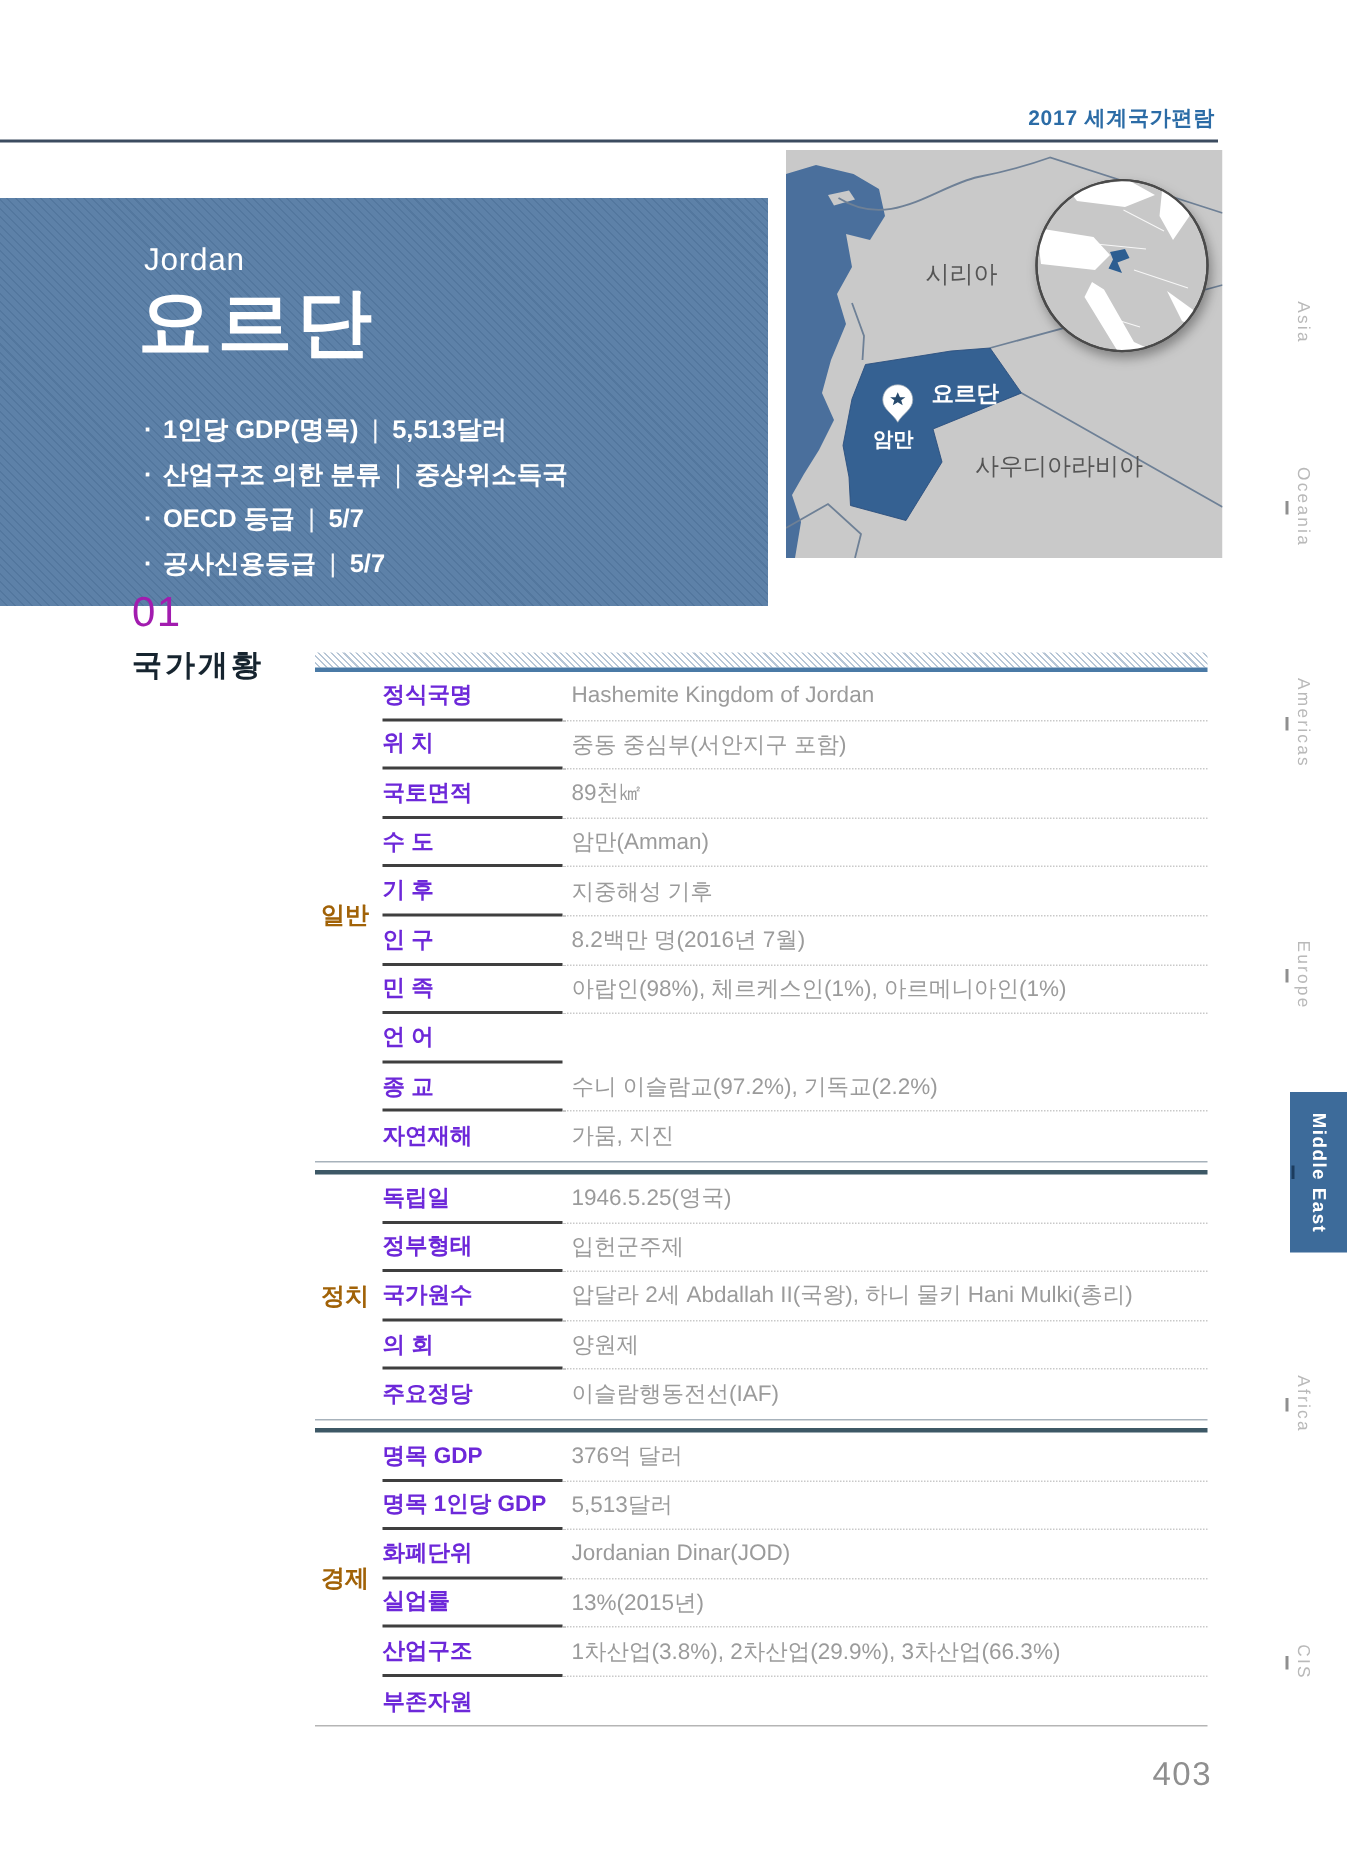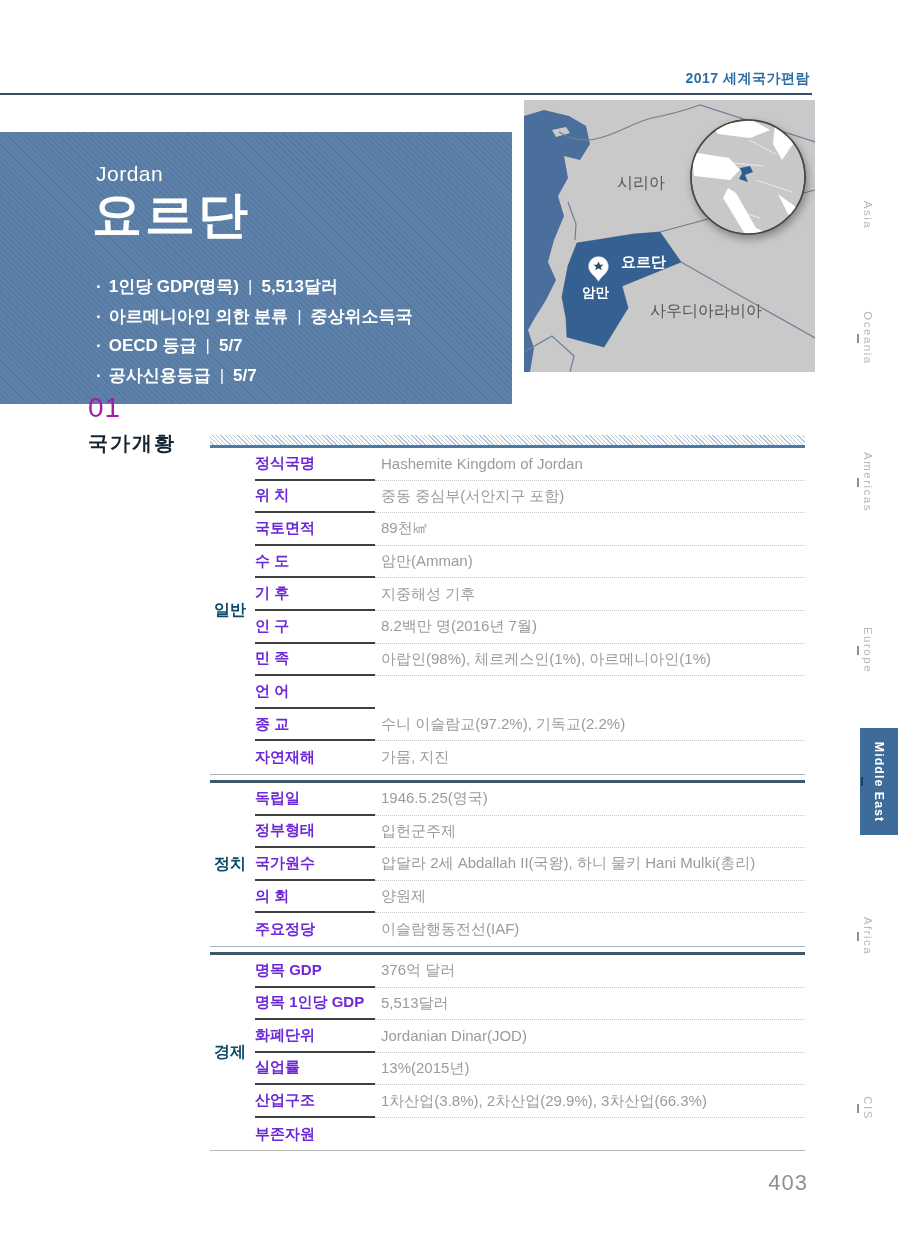--- a/index.html
+++ b/index.html
@@ -49,21 +49,21 @@
 
   
   .section-number{position:absolute;left:88px;top:392px;font-size:28px;color:#a21caf;letter-spacing:1px;}
   .section-title{position:absolute;left:88px;top:430px;font-size:20px;font-weight:bold;color:#16242f;letter-spacing:2px;}
 
   
   .ovtable{position:absolute;left:210px;top:435px;width:595px;}
   .hatch{height:10px;border-bottom:3px solid #4a7aa6;
     background:repeating-linear-gradient(45deg,#ffffff 0,#ffffff 2px,#b7c6d6 2px,#b7c6d6 3px);}
   .group{display:flex;}
-  .gname{width:45px;display:flex;align-items:center;font-weight:bold;font-size:16px;color:#0c4a6e;padding-left:4px;box-sizing:border-box;font-family:Liberation Mono, monospace;}
+  .gname{width:45px;display:flex;align-items:center;font-weight:bold;font-size:16px;color:#a16207;padding-left:4px;box-sizing:border-box;font-family:Liberation Mono, monospace;}
   .rows{flex:1;min-width:0;}
   .row{display:flex;height:32.6px;}
   .rlabel{width:120px;display:flex;align-items:center;font-weight:bold;font-size:15px;color:#6d28d9;
           border-bottom:2px solid #3f3f3f;box-sizing:border-box;}
   .rvalue{flex:1;display:flex;align-items:center;font-size:15px;color:#9b9b9b;
           padding-left:6px;border-bottom:1px dotted #c9c9c9;box-sizing:border-box;white-space:nowrap;}
   .row.last .rlabel,.row.last .rvalue{border-bottom:none;}
   .gsep{height:5px;border-top:1px solid #a7b2bb;border-bottom:3px solid #3d5866;}
   .tbottom{height:0;border-top:1px solid #b5b5b5;}
 
@@ -75,21 +75,21 @@
 <body>
 
 <div class="edition">2017 세계국가편람</div>
 <div class="top-rule"></div>
 
 <div class="banner">
   <div class="banner-en">Jordan</div>
   <div class="banner-ko">요르단</div>
   <ul class="facts" id="facts">
       <li><span class="bullet">·</span><span>1인당 GDP(명목)</span><span class="sep">|</span><span>5,513달러</span></li>
-      <li><span class="bullet">·</span><span>아르메니아인 의한 분류</span><span class="sep">|</span><span>중상위소득국</span></li>
+      <li><span class="bullet">·</span><span>산업구조 의한 분류</span><span class="sep">|</span><span>중상위소득국</span></li>
       <li><span class="bullet">·</span><span>OECD 등급</span><span class="sep">|</span><span>5/7</span></li>
       <li><span class="bullet">·</span><span>공사신용등급</span><span class="sep">|</span><span>5/7</span></li>
     </ul>
 </div>
 
 <div class="map">
   <svg width="291" height="272" viewBox="0 0 291 272">
     <defs>
       <clipPath id="mapclip">
           <rect x="0" y="0" width="291" height="272"></rect>

